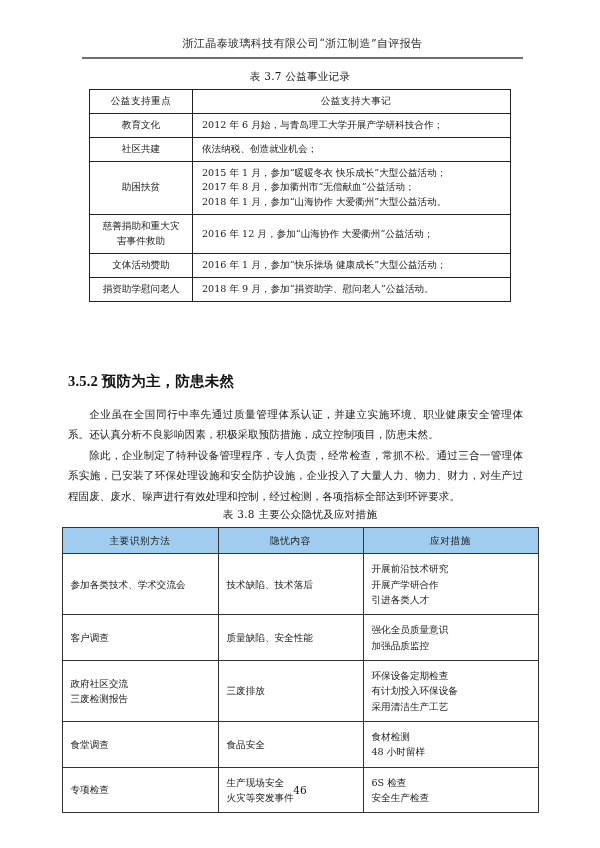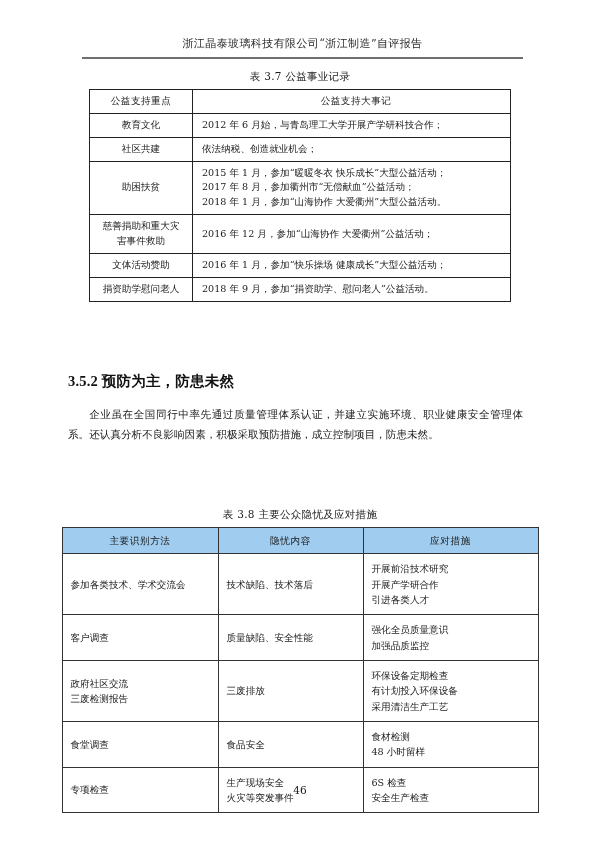--- a/index.html
+++ b/index.html
@@ -225,20 +225,23 @@
         </tr>
       </tbody>
     </table>
   </div>
 
   <div id="section-heading">3.5.2 预防为主，防患未然</div>
 
   <div class="body-block" style="top:404px;">
     <p class="body-para">企业虽在全国同行中率先通过质量管理体系认证，并建立实施环境、职业健康安全管理体系。还认真分析不良影响因素，积极采取预防措施，成立控制项目，防患未然。</p>
   </div>
+  <div class="body-block" style="top:445px;">
+    <p class="body-para">除此，企业制定了特种设备管理程序，专人负责，经常检查，常抓不松。通过三合一管理体系实施，已安装了环保处理设施和安全防护设施，企业投入了大量人力、物力、财力，对生产过程固废、废水、噪声进行有效处理和控制，经过检测，各项指标全部达到环评要求。</p>
+  </div>
 
   <div id="table38-wrap">
     <div class="table-caption">表 3.8 主要公众隐忧及应对措施</div>
 
     <table id="table38" class="doc-table">
       <tbody>
         <tr class="hdr">
           <td class="col-a">主要识别方法</td>
           <td class="col-b">隐忧内容</td>
           <td class="col-c">应对措施</td>

